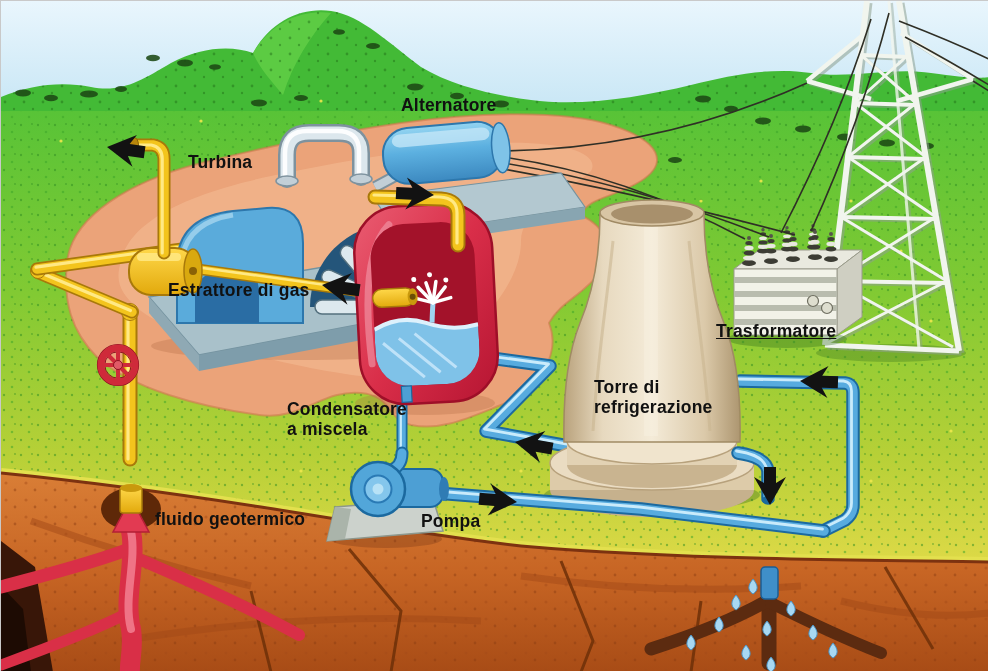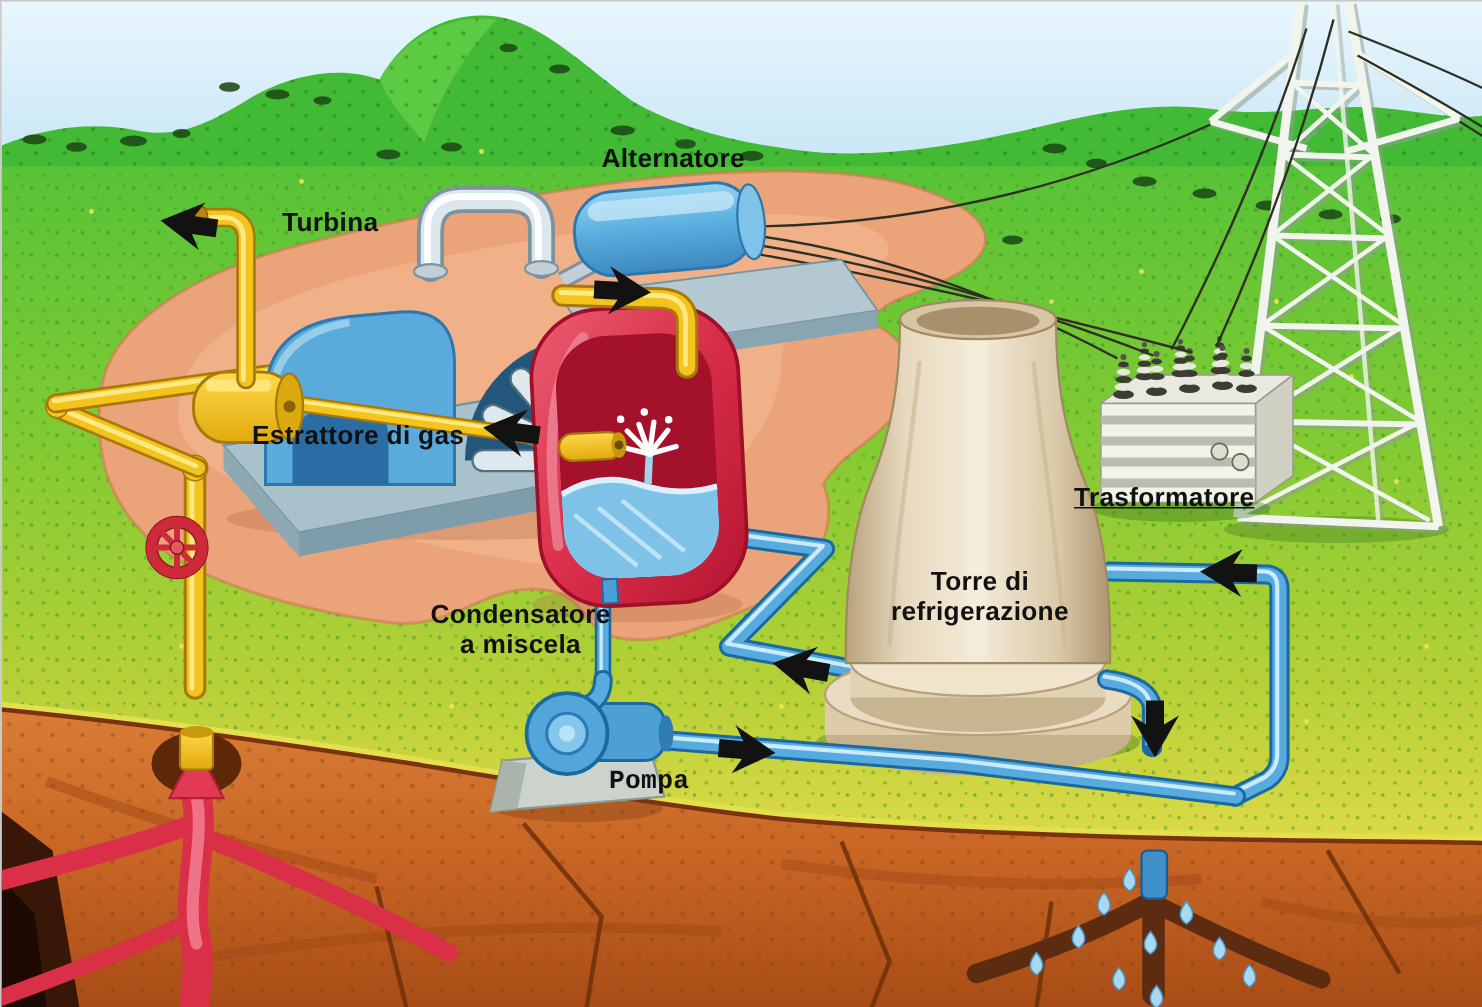--- a/index.html
+++ b/index.html
@@ -1,20 +1,20 @@
 <!DOCTYPE html>
 <html><head>
 <meta charset="utf-8">
 <style>
   html,body{margin:0;padding:0;background:#888;}
   .stage{position:relative;width:988px;height:671px;overflow:hidden;background:#cde9f6;
          font-family:"Liberation Sans",sans-serif;border:1px solid #c9c9c9;box-sizing:content-box;}
   .stage svg{position:absolute;left:0;top:0;}
   .lbl{position:absolute;font:700 17.5px/1.12 "Liberation Sans",sans-serif;color:#111;
-       letter-spacing:.2px;white-space:nowrap;text-align:center;}
+       letter-spacing:.2px;white-space:nowrap;}
   .lbl span{display:block;}
   
   .spd{stroke:#a8790a;stroke-width:15;fill:none;stroke-linecap:round;stroke-linejoin:round;}
   .sp {stroke:#f3c41d;stroke-width:11;fill:none;stroke-linecap:round;stroke-linejoin:round;}
   .sph{stroke:#ffe985;stroke-width:3.2;fill:none;stroke-linecap:round;stroke-linejoin:round;}
   .wpd{stroke:#1b699f;stroke-width:13.5;fill:none;stroke-linecap:round;stroke-linejoin:round;}
   .wp {stroke:#57abdf;stroke-width:9.5;fill:none;stroke-linecap:round;stroke-linejoin:round;}
   .wph{stroke:#c9ebfb;stroke-width:2.8;fill:none;stroke-linecap:round;stroke-linejoin:round;}
   .wire{stroke:#2f2f26;stroke-width:1.6;fill:none;}
   .pylS{stroke:#8fa08f;fill:none;opacity:.55;}
@@ -506,35 +506,36 @@
   <use href="#arrowShape" transform="translate(514,441) rotate(190)"></use>
   <use href="#arrowShape" transform="translate(799,380) rotate(182)"></use>
   <use href="#arrowShape" transform="translate(516,501) rotate(5)"></use>
   <use href="#arrowShape" transform="translate(769,504) rotate(90)"></use>
 </g>
 </svg>
 
 <div class="lbl" style="left:400px;top:95px;">
       <span>Alternatore</span>
     </div>
-<div class="lbl" style="left:187px;top:138px;">
+<div class="lbl" style="left:187px;top:152px;">
       <span>Turbina</span>
     </div>
 <div class="lbl" style="left:167px;top:280px;">
       <span>Estrattore di gas</span>
     </div>
 <div class="lbl" style="left:286px;top:399px;">
   <span>Condensatore</span>
       <span>a miscela</span>
 </div>
 <div class="lbl" style="left:715px;top:321px;text-decoration:underline;">
       <span>Trasformatore</span>
     </div>
 <div class="lbl" style="left:593px;top:377px;">
   <span>Torre di</span>
       <span>refrigerazione</span>
 </div>
-<div class="lbl" style="left:405px;top:511px;font-family:Liberation Mono, monospace;">
+<div class="lbl" style="left:420px;top:511px;">
       <span>Pompa</span>
     </div>
 <div class="lbl" style="left:154px;top:509px;">
+      <span>fluido geotermico</span>
 </div>
 </div>
 
 </body></html>

